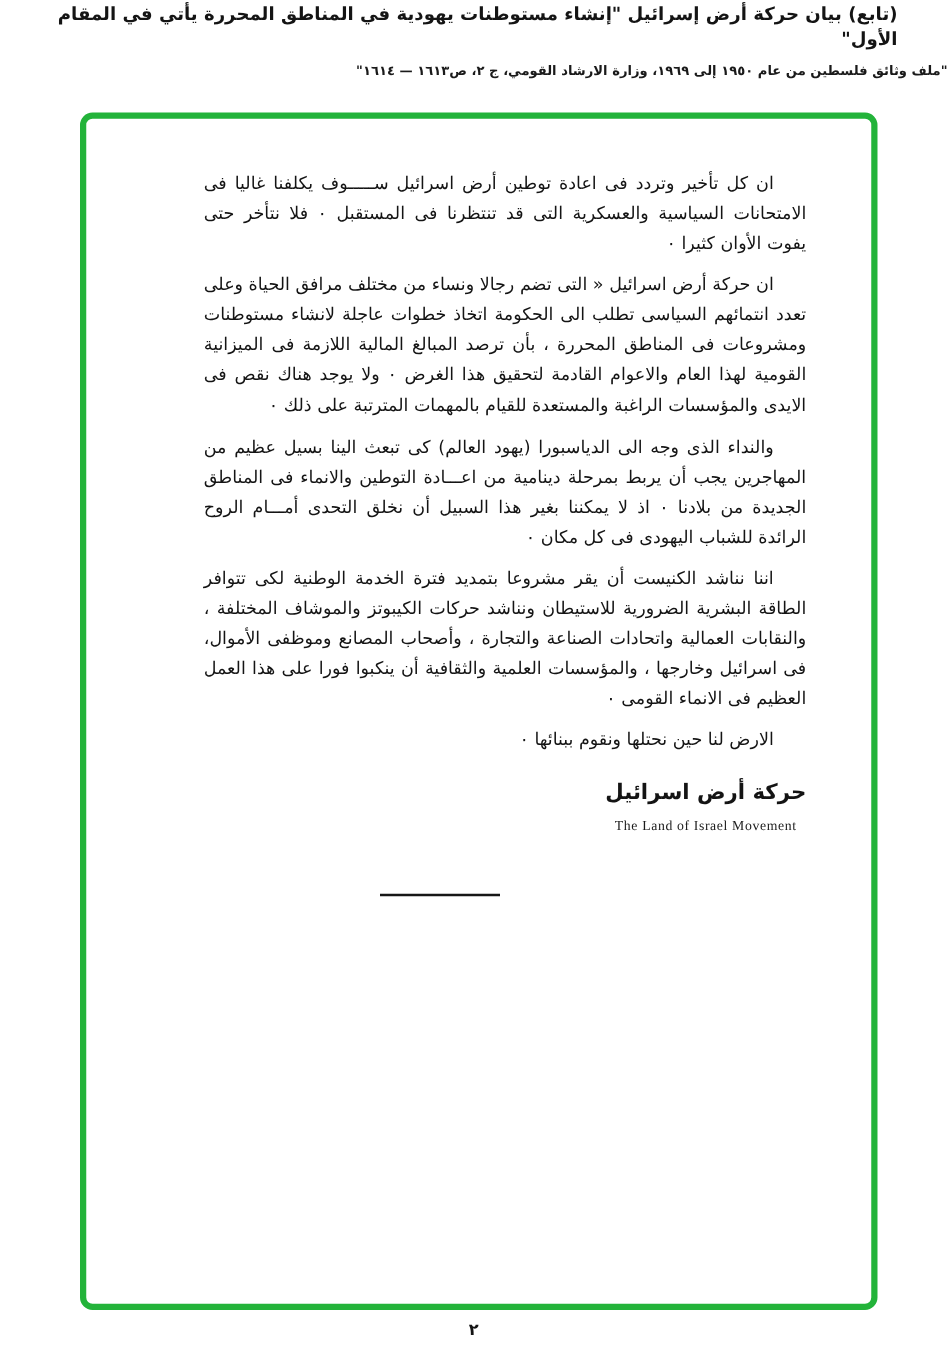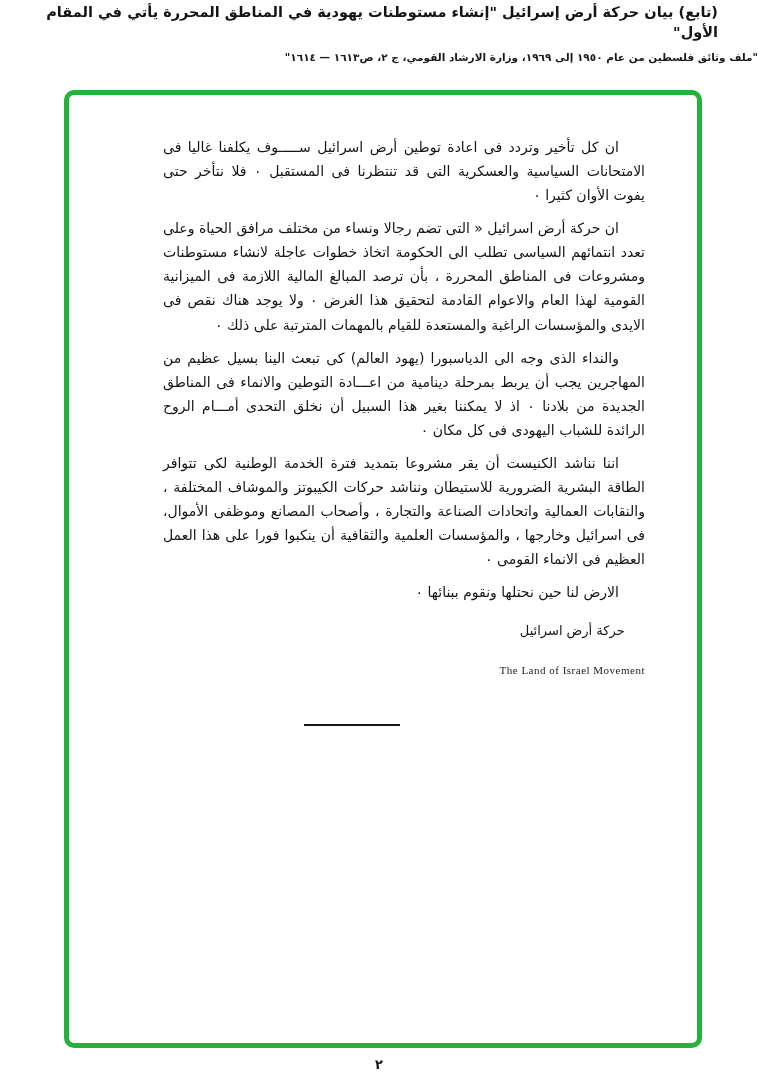--- a/index.html
+++ b/index.html
@@ -52,23 +52,23 @@
     margin-bottom: 9px;
   }
   .signature-block {
     direction: ltr;
     width: max-content;
     text-align: center;
     margin: 16px 0 0 58px;
   }
   .signature-ar {
     direction: rtl;
-    font-weight: normal;
-    font-size: 13px;
-    margin-bottom: 18px;
+    font-weight: bold;
+    font-size: 17px;
+    margin-bottom: 2px;
   }
   .signature-en {
     font-family: "Liberation Serif", serif;
     font-size: 11px;
     letter-spacing: 0.5px;
     color: #1b1b1b;
   }
   .divider {
     width: 96px;
     height: 2px;

